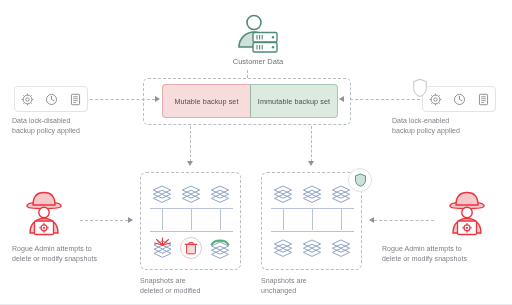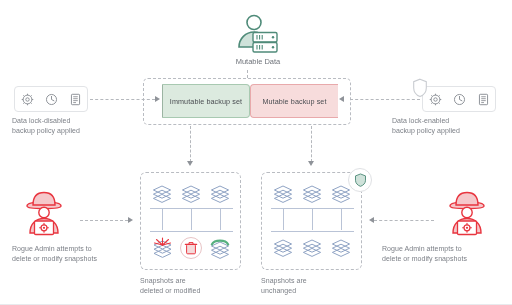--- a/index.html
+++ b/index.html
@@ -150,32 +150,32 @@
       <line x1="31.6" y1="21" x2="31.6" y2="25.5" stroke="#4f8b79" stroke-width="1.1"></line>
       <line x1="34.2" y1="21" x2="34.2" y2="25.5" stroke="#4f8b79" stroke-width="1.1"></line>
       <circle cx="45" cy="23.2" r="1.2" fill="#4f8b79"></circle>
       <rect x="25" y="28.5" width="24" height="9.5" rx="1.5" fill="#ffffff" stroke="#4f8b79" stroke-width="1.4"></rect>
       <line x1="29" y1="31" x2="29" y2="35.5" stroke="#4f8b79" stroke-width="1.1"></line>
       <line x1="31.6" y1="31" x2="31.6" y2="35.5" stroke="#4f8b79" stroke-width="1.1"></line>
       <line x1="34.2" y1="31" x2="34.2" y2="35.5" stroke="#4f8b79" stroke-width="1.1"></line>
       <circle cx="45" cy="33.2" r="1.2" fill="#4f8b79"></circle>
     </svg>
   </div>
-  <div class="abs node-label" style="left:198px; top:57px; width:120px;">Mutable Data</div>
+  <div class="abs node-label" style="left:198px; top:57px; width:120px;">Customer Data</div>
 
   <div class="abs v-dash" style="left:247px; top:70px; height:8px;"></div>
 
   <div class="abs dashed-zone" style="left:143px; top:78px; width:208px; height:47px;"></div>
 
   <div class="abs backup-pair" style="left:162px; top:84px; width:176px; height:34px;">
+    <div class="bset bset-mutable" style="width:88px;">
+      <span class="boxlabel">Mutable backup set</span>
+    </div>
     <div class="bset bset-immutable" style="width:88px;">
       <span class="boxlabel">Immutable backup set</span>
-    </div>
-    <div class="bset bset-mutable" style="width:88px;">
-      <span class="boxlabel">Mutable backup set</span>
     </div>
   </div>
 
   <div class="abs icon-card" style="left:14px; top:86px; width:74px; height:26px;">
     <span>
       <svg width="13" height="13" viewBox="0 0 16 16">
         <circle cx="8" cy="8" r="5.4" fill="none" stroke="#8d9197" stroke-width="1.2"></circle>
         <circle cx="8" cy="8" r="2.1" fill="none" stroke="#8d9197" stroke-width="1.2"></circle>
         <g stroke="#8d9197" stroke-width="1.2">
           <line x1="8" y1="0.9" x2="8" y2="2.8"></line>

